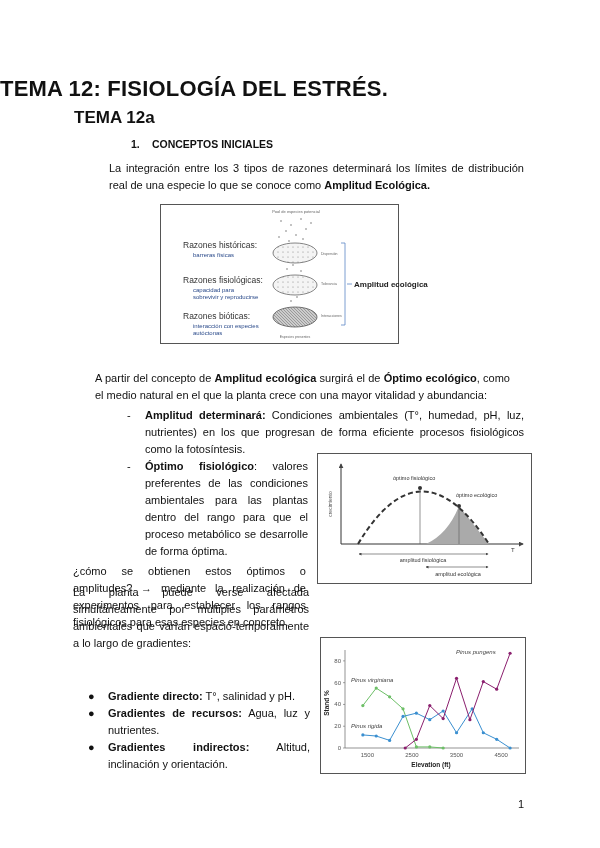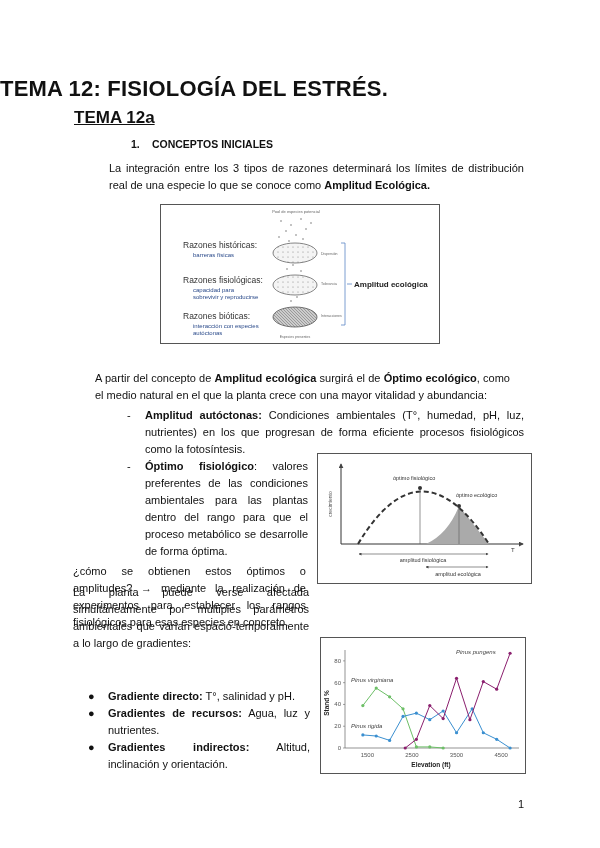--- a/index.html
+++ b/index.html
@@ -1,20 +1,20 @@
 <!DOCTYPE html>
 <html><head>
 <meta charset="utf-8">
 <style>
   html, body { margin:0; padding:0; background:#ffffff; }
   body { width:600px; height:848px; position:relative; overflow:hidden;
          font-family:"Liberation Sans", sans-serif; color:#111; }
   .abs { position:absolute; }
   .title { left:0; width:600px; top:76px; text-align:left; font-weight:bold; font-size:22px; letter-spacing:0.2px; }
-  .subtitle { left:74px; top:108px; font-weight:bold; font-size:17px;text-decoration:underline; }
+  .subtitle { left:74px; top:108px; font-weight:bold; font-size:17px; }
   .section { left:90px; top:138px; font-weight:bold; font-size:10.5px;margin-left:41px; }
   .section .num { display:inline-block; width:18px; }
   .p { font-size:11px; line-height:17px; text-align:justify; }
   .p b { font-weight:bold;margin-top:38px; }
   .frame { border:1.5px solid #555; background:#fff; box-sizing:border-box; }
   .bul-dash { font-size:11px; line-height:17px; }
   .pagenum { left:518px; top:798px; font-size:11px; }
   svg text { font-family:"Liberation Sans", sans-serif; }
 </style>
 </head>
@@ -24,21 +24,21 @@
 <div class="abs subtitle">TEMA 12a</div>
 <div class="abs section">
   <span class="num">1.</span>
   <span>CONCEPTOS INICIALES</span>
 </div>
 
 <div class="abs p" style="left:109px; top:160px; width:415px;">
   <span>La integración entre los 3 tipos de razones determinará los límites de distribución real de una especie lo que se conoce como </span><b>Amplitud Ecológica.</b>
 </div>
 
-<div class="abs frame" style="left:160px; top:204px; width:280px; height:140px;">
+<div class="abs frame" style="left:160px; top:204px; width:239px; height:140px;">
   <svg width="277" height="137" viewBox="0 0 277 137">
     <defs>
       <pattern id="hatch" width="3" height="3" patternUnits="userSpaceOnUse">
         <rect width="3" height="3" fill="#ccc"></rect>
           <path d="M0 0 L3 3" stroke="#777" stroke-width="0.6"></path>
       </pattern>
       <pattern id="dots" width="5" height="5" patternUnits="userSpaceOnUse">
         <rect width="5" height="5" fill="#f4f4f4"></rect>
           <circle cx="2" cy="2" r="0.6" fill="#888"></circle>
       </pattern>
@@ -84,21 +84,21 @@
     <text x="193" y="82" font-size="8" font-weight="bold" fill="#222">Amplitud ecológica</text>
   </svg>
 </div>
 
 <div class="abs p" style="left:95px; top:370px; width:415px;">
   <span>A partir del concepto de </span><b>Amplitud ecológica</b><span> surgirá el de </span><b>Óptimo ecológico</b><span>, como el medio natural en el que la planta crece con una mayor vitalidad y abundancia:</span>
 </div>
 
 <div class="abs bul-dash" style="left:127px; top:407px;">-</div>
 <div class="abs p" style="left:145px; top:407px; width:379px;">
-  <b>Amplitud autóctonas:</b><span> Condiciones ambientales (T°, humedad, pH, luz, nutrientes) en los que progresan de forma eficiente procesos fisiológicos como la fotosíntesis.</span>
+  <b>Amplitud determinará:</b><span> Condiciones ambientales (T°, humedad, pH, luz, nutrientes) en los que progresan de forma eficiente procesos fisiológicos como la fotosíntesis.</span>
 </div>
 
 <div class="abs bul-dash" style="left:127px; top:458px;">-</div>
 <div class="abs p" style="left:145px; top:458px; width:163px;">
   <b>Óptimo fisiológico</b><span>: valores preferentes de las condiciones ambientales para las plantas dentro del rango para que el proceso metabólico se desarrolle de forma óptima.</span>
 </div>
 
 <div class="abs frame" style="left:317px; top:453px; width:215px; height:131px;">
   <svg width="212" height="128" viewBox="0 0 212 128">
     <defs>

